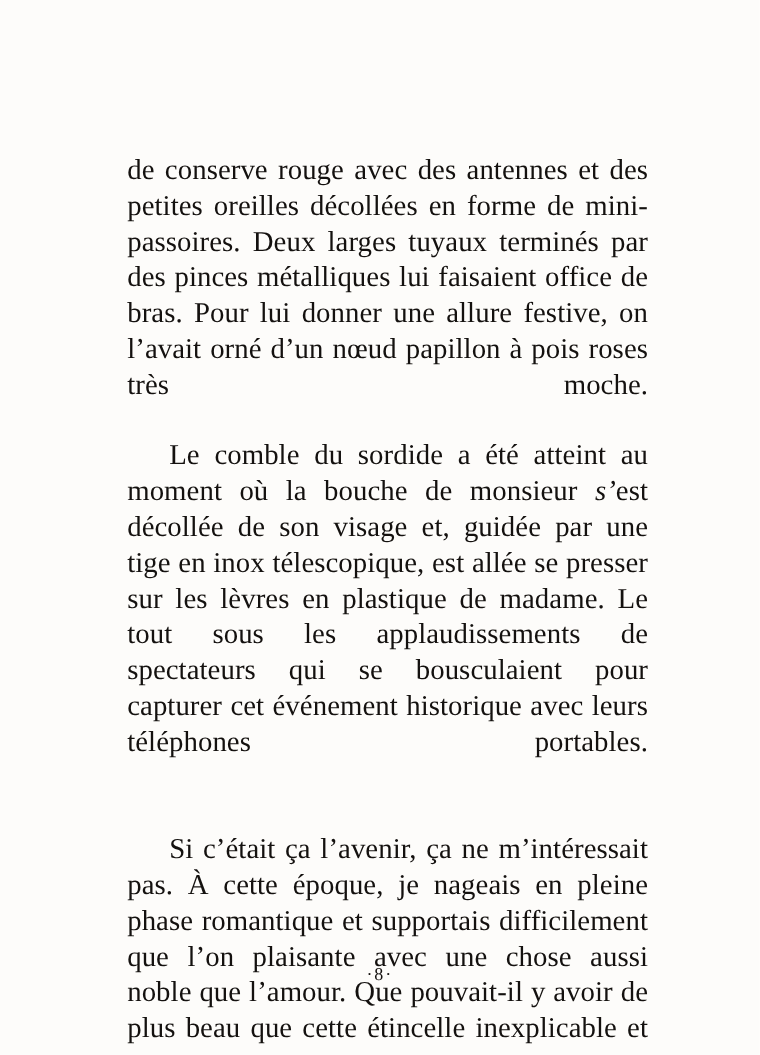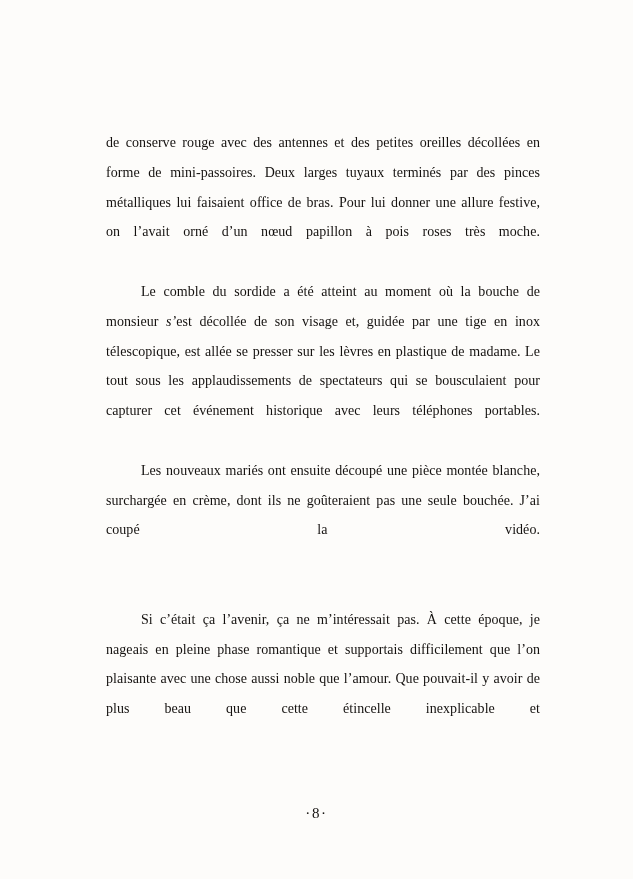--- a/index.html
+++ b/index.html
@@ -24,21 +24,21 @@
 
   .text-block {
     position: absolute;
     left: 106px;
     top: 128px;
     width: 434px;
   }
 
   .para {
     margin: 0;
-    font-size: 14px;
+    font-size: 24px;
     line-height: 29.8px;
     color: #14110f;
     text-align: justify;
     text-justify: inter-word;
     -webkit-font-smoothing: antialiased;
     letter-spacing: 0.05px;
     word-spacing: 0.2px;
     hyphens: none;
   }
 
@@ -78,21 +78,20 @@
 <body>
 
 <div class="page" style="background: rgb(253, 252, 250);">
 
   <div class="text-block">
 
     <p class="para" style="color: rgb(20, 17, 15);">de conserve rouge avec des antennes et des petites oreilles décollées en forme de mini-passoires. Deux larges tuyaux terminés par des pinces métalliques lui faisaient office de bras. Pour lui donner une allure festive, on l’avait orné d’un nœud papillon à pois roses très moche.</p>
 
     <p class="para indented" style="color: rgb(20, 17, 15);"><span>Le comble du sordide a été atteint au moment où la bouche de monsieur </span><span class="it">s’</span><span>est décollée de son visage et, guidée par une tige en inox télescopique, est allée se presser sur les lèvres en plastique de madame. Le tout sous les applaudissements de spectateurs qui se bousculaient pour capturer cet événement historique avec leurs téléphones portables.</span></p>
 
-    <p class="para indented" style="color: rgb(20, 17, 15);">Les nouveaux mariés ont ensuite découpé une pièce montée blanche, surchargée en crème, dont ils ne goûteraient pas une seule bouchée. J’ai coupé la vidéo.</p>
 
     <p class="para indented gap-before" style="color: rgb(20, 17, 15);">Si c’était ça l’avenir, ça ne m’intéressait pas. À cette époque, je nageais en pleine phase romantique et supportais difficilement que l’on plaisante avec une chose aussi noble que l’amour. Que pouvait-il y avoir de plus beau que cette étincelle inexplicable et</p>
 
   </div>
 
   <div class="folio" style="color: rgb(20, 17, 15);">·8·</div>
 
 </div>
 
 </body></html>

